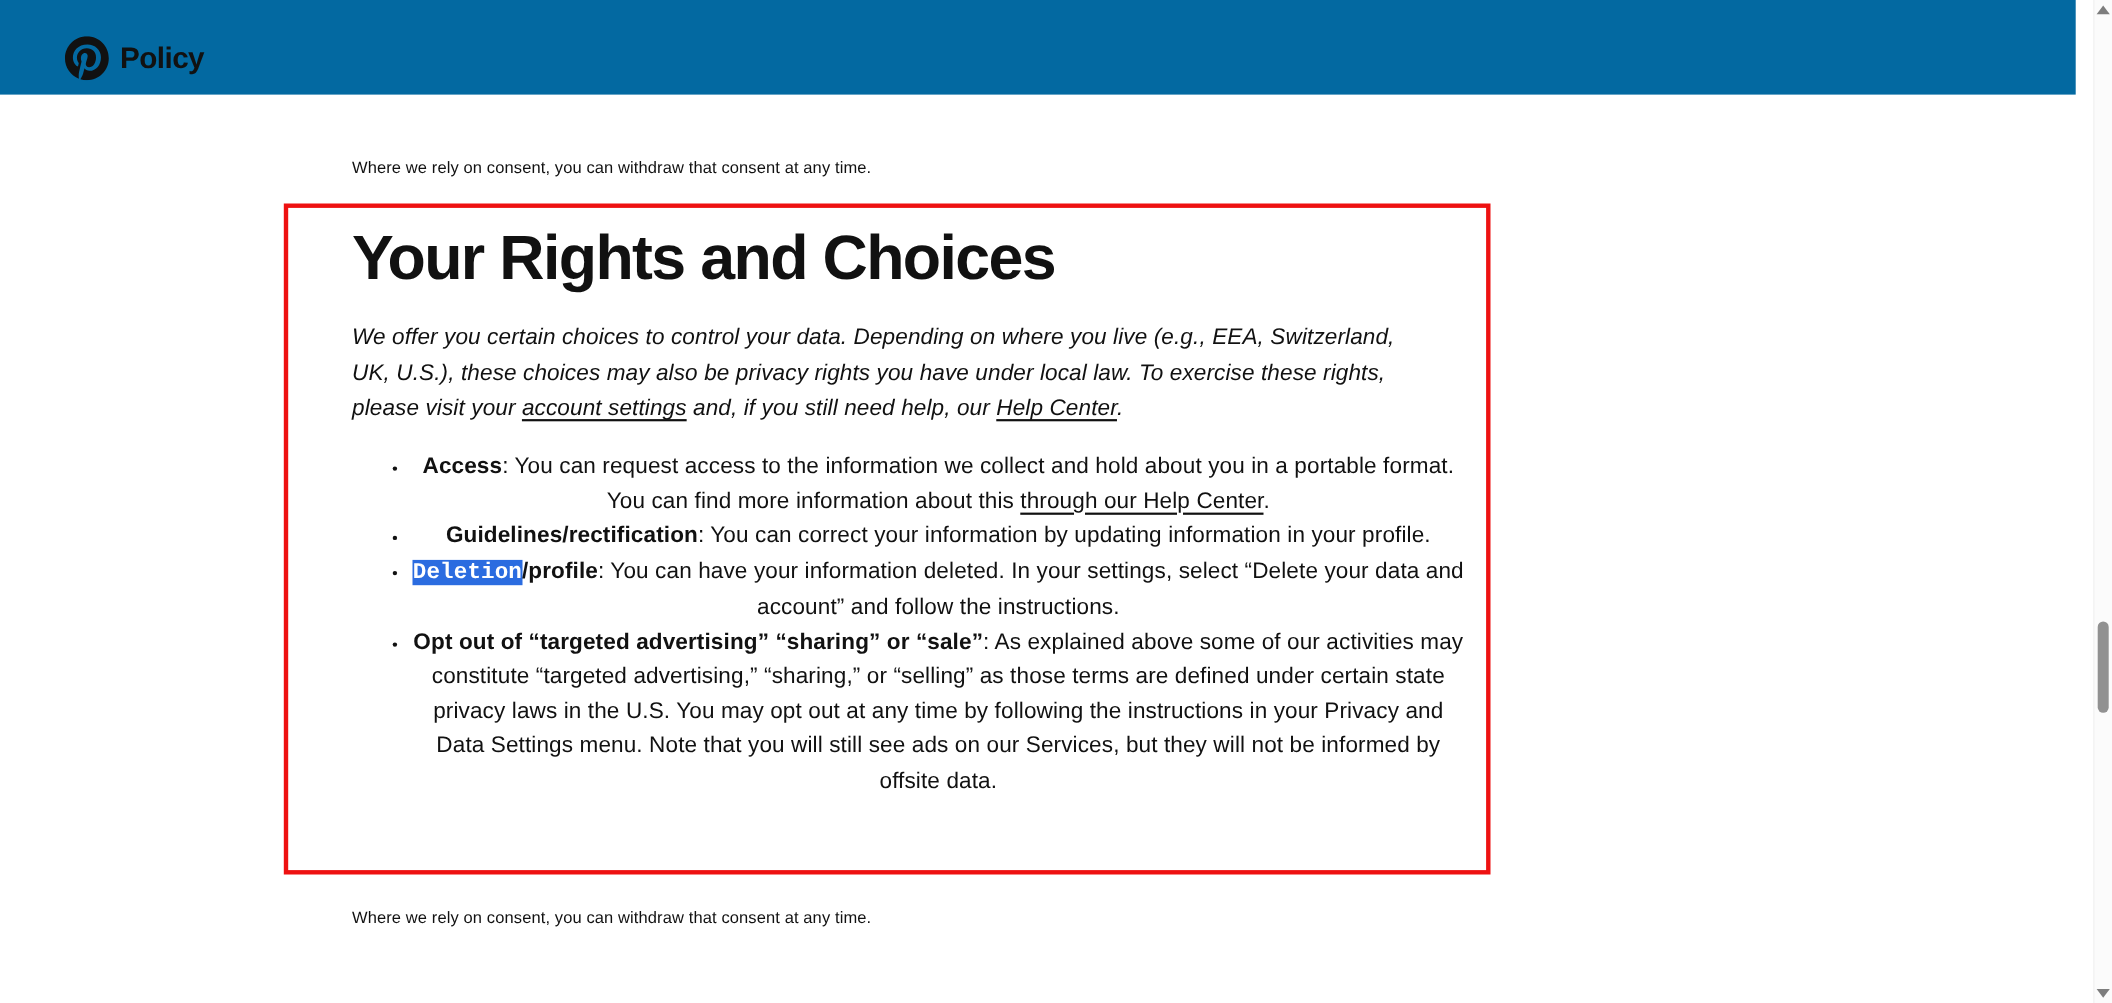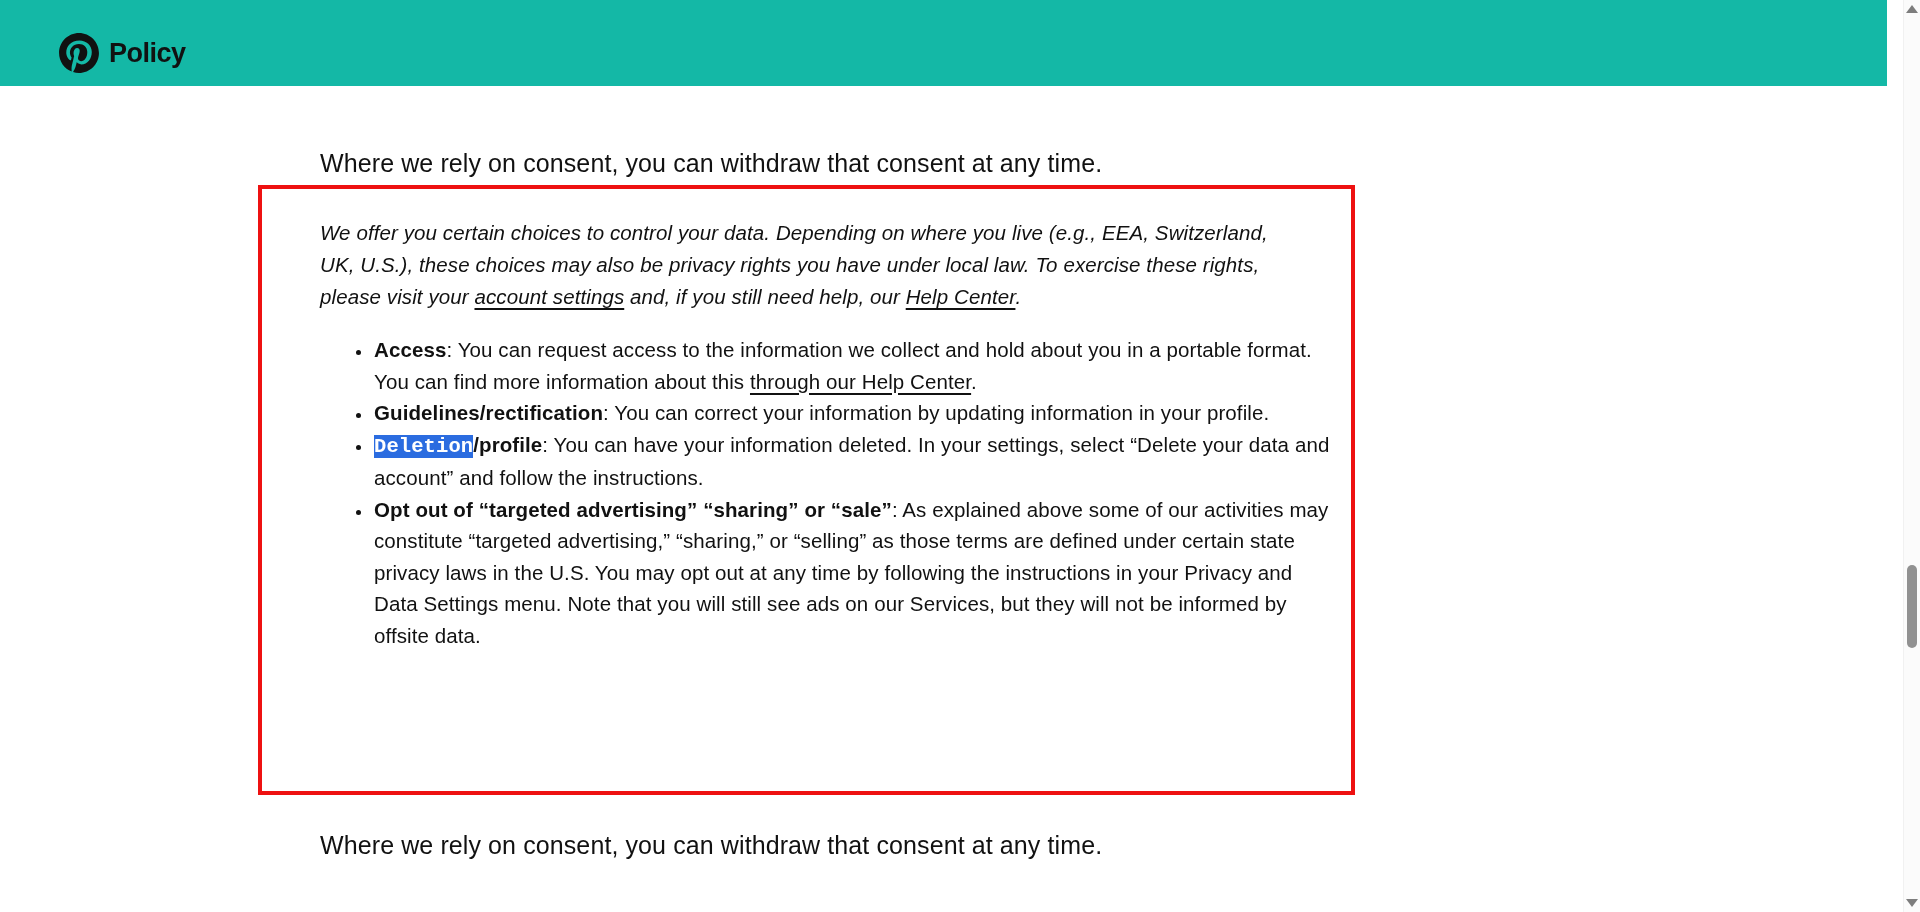--- a/index.html
+++ b/index.html
@@ -1,46 +1,46 @@
 <!DOCTYPE html>
 <html style="--annotation-red: #ee1111; --sel-bg: #2b6ce0; --sel-fg: #ffffff;"><head>
 <meta charset="utf-8">
 <style>
   html,body{margin:0;padding:0;}
   body{
     width:1920px;height:912px;overflow:hidden;background:#ffffff;
     font-family:"Liberation Sans",sans-serif;color:#111111;position:relative;
   }
   
-  .header{position:absolute;top:0;left:0;right:33px;height:86px;background:#14b8a6;padding-left:37px;}
+  .header{position:absolute;top:0;left:0;right:33px;height:86px;background:#0369a1;padding-left:37px;}
   .brand{position:absolute;left:59px;top:33px;display:flex;align-items:center;gap:10px;cursor:pointer;}
   .brand svg{width:40px;height:40px;display:block;}
   .brand-label{font-size:27px;font-weight:700;letter-spacing:-0.5px;line-height:40px;}
   .nav{position:absolute;left:624px;top:0;height:86px;display:flex;align-items:center;gap:34px;}
   .nav-link{font-size:17.5px;color:#111;cursor:pointer;white-space:nowrap;}
   
   .intro-line,.outro-line{
-    position:absolute;left:320px;font-size:25px;line-height:32px;letter-spacing:0.1px;
+    position:absolute;left:320px;font-size:15px;line-height:32px;letter-spacing:0.1px;
   }
   .intro-line{top:122px;}
   .outro-line{top:804px;}
   
   .redbox{
     position:absolute;left:258px;top:185px;width:1097px;height:610px;
     border:4px solid var(--annotation-red,#ee1111);box-sizing:border-box;
     padding:6px 28px 0 58px;background:transparent;
   }
   .section-title{
     margin:6px 0 0 0;font-size:57px;font-weight:700;letter-spacing:-1.5px;line-height:68px;color:#111;
   }
   .section-paragraph{
     margin:22px 0 0 0;width:952px;font-size:20.5px;line-height:32px;letter-spacing:0.1px;font-style:italic;
   }
   .rights-list{
-    margin:21px 0 0 0;padding:0 0 0 52px;width:960px;list-style:disc;
+    margin:21px 0 0 0;padding:0 0 0 52px;width:960px;list-style:disc;text-align:center;
   }
   .rights-list li{
     font-size:20.5px;line-height:31.5px;letter-spacing:0.1px;padding-left:2px;
   }
   .rights-list li::marker{font-size:15px;}
   .seg-normal{}
   .seg-bold{font-weight:700;}
   .seg-link{text-decoration:underline;text-underline-offset:3.5px;text-decoration-thickness:1.5px;cursor:pointer;}
   .seg-bold-selected{font-weight:700;background:var(--sel-bg,#2b6ce0);color:var(--sel-fg,#ffffff);font-family:Liberation Mono, monospace;}
   
@@ -67,20 +67,21 @@
         <path fill="#111111" d="M12.017 0C5.396 0 .029 5.367.029 11.987c0 5.079 3.158 9.417 7.618 11.162-.105-.949-.199-2.403.041-3.439.219-.937 1.406-5.957 1.406-5.957s-.359-.72-.359-1.781c0-1.663.967-2.911 2.168-2.911 1.024 0 1.518.769 1.518 1.688 0 1.029-.653 2.567-.992 3.992-.285 1.193.6 2.165 1.775 2.165 2.128 0 3.768-2.245 3.768-5.487 0-2.861-2.063-4.869-5.008-4.869-3.41 0-5.409 2.562-5.409 5.199 0 1.033.394 2.143.889 2.741.099.12.112.225.085.345-.09.375-.293 1.199-.334 1.363-.053.225-.172.271-.401.165-1.495-.69-2.433-2.878-2.433-4.646 0-3.776 2.748-7.252 7.92-7.252 4.158 0 7.392 2.967 7.392 6.923 0 4.135-2.607 7.462-6.233 7.462-1.214 0-2.354-.629-2.758-1.379l-.749 2.848c-.269 1.045-1.004 2.352-1.498 3.146 1.123.345 2.306.535 3.55.535 6.607 0 11.985-5.365 11.985-11.987C23.97 5.39 18.592.026 11.985.026L12.017 0z"></path>
       </svg>
     </span>
     <span class="brand-label">Policy</span>
   </div>
 </div>
 
 <p class="intro-line">Where we rely on consent, you can withdraw that consent at any time.</p>
 
 <div class="redbox">
+  <h1 class="section-title">Your Rights and Choices</h1>
   <p class="section-paragraph"><span class="seg-normal">We offer you certain choices to control your data. Depending on where you live (e.g., EEA, Switzerland, UK, U.S.), these choices may also be privacy rights you have under local law. To exercise these rights, please visit your </span><span class="seg-link">account settings</span><span class="seg-normal"> and, if you still need help, our </span><span class="seg-link">Help Center</span><span class="seg-normal">.</span></p>
   <ul class="rights-list">
       <li><span class="seg-bold">Access</span><span class="seg-normal">: You can request access to the information we collect and hold about you in a portable format. You can find more information about this </span><span class="seg-link">through our Help Center</span><span class="seg-normal">.</span></li>
       <li><span class="seg-bold">Guidelines/rectification</span><span class="seg-normal">: You can correct your information by updating information in your profile.</span></li>
       <li><span class="seg-bold-selected">Deletion</span><span class="seg-bold">/profile</span><span class="seg-normal">: You can have your information deleted. In your settings, select “Delete your data and account” and follow the instructions.</span></li>
       <li><span class="seg-bold">Opt out of “targeted advertising” “sharing” or “sale”</span><span class="seg-normal">: As explained above some of our activities may constitute “targeted advertising,” “sharing,” or “selling” as those terms are defined under certain state privacy laws in the U.S. You may opt out at any time by following the instructions in your Privacy and Data Settings menu. Note that you will still see ads on our Services, but they will not be informed by offsite data.</span></li>
     </ul>
 </div>
 
 <p class="outro-line">Where we rely on consent, you can withdraw that consent at any time.</p>

